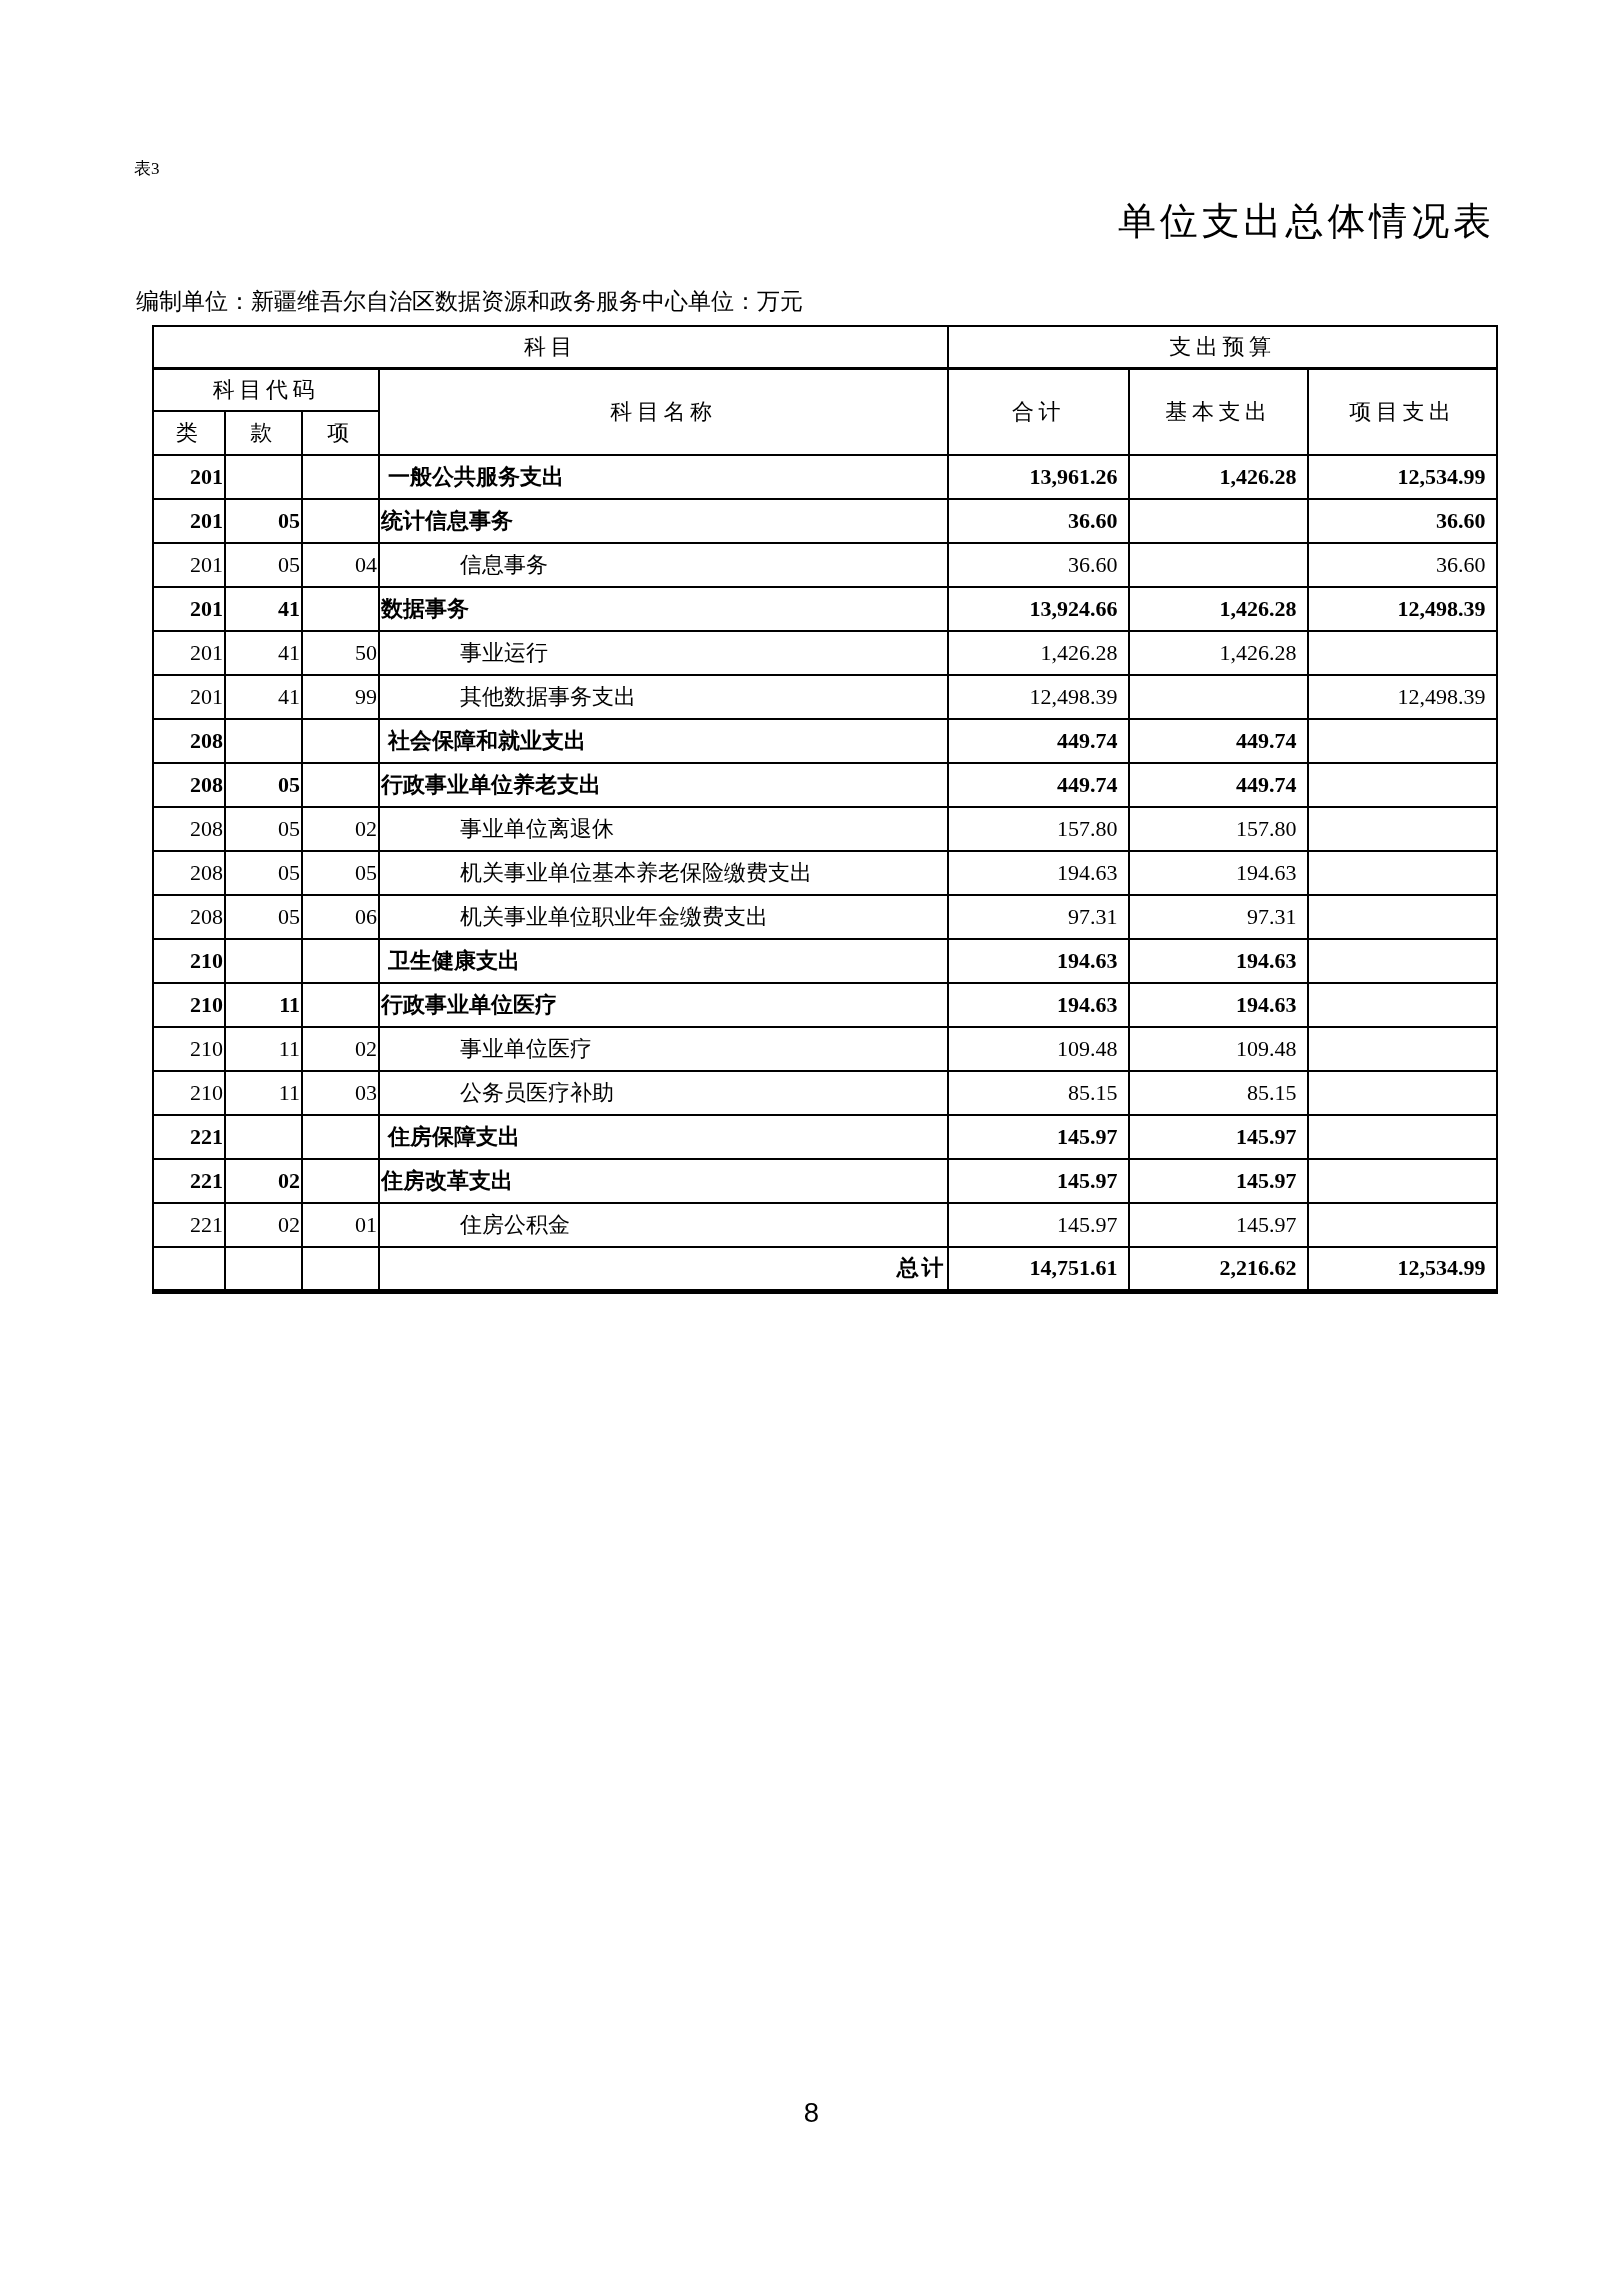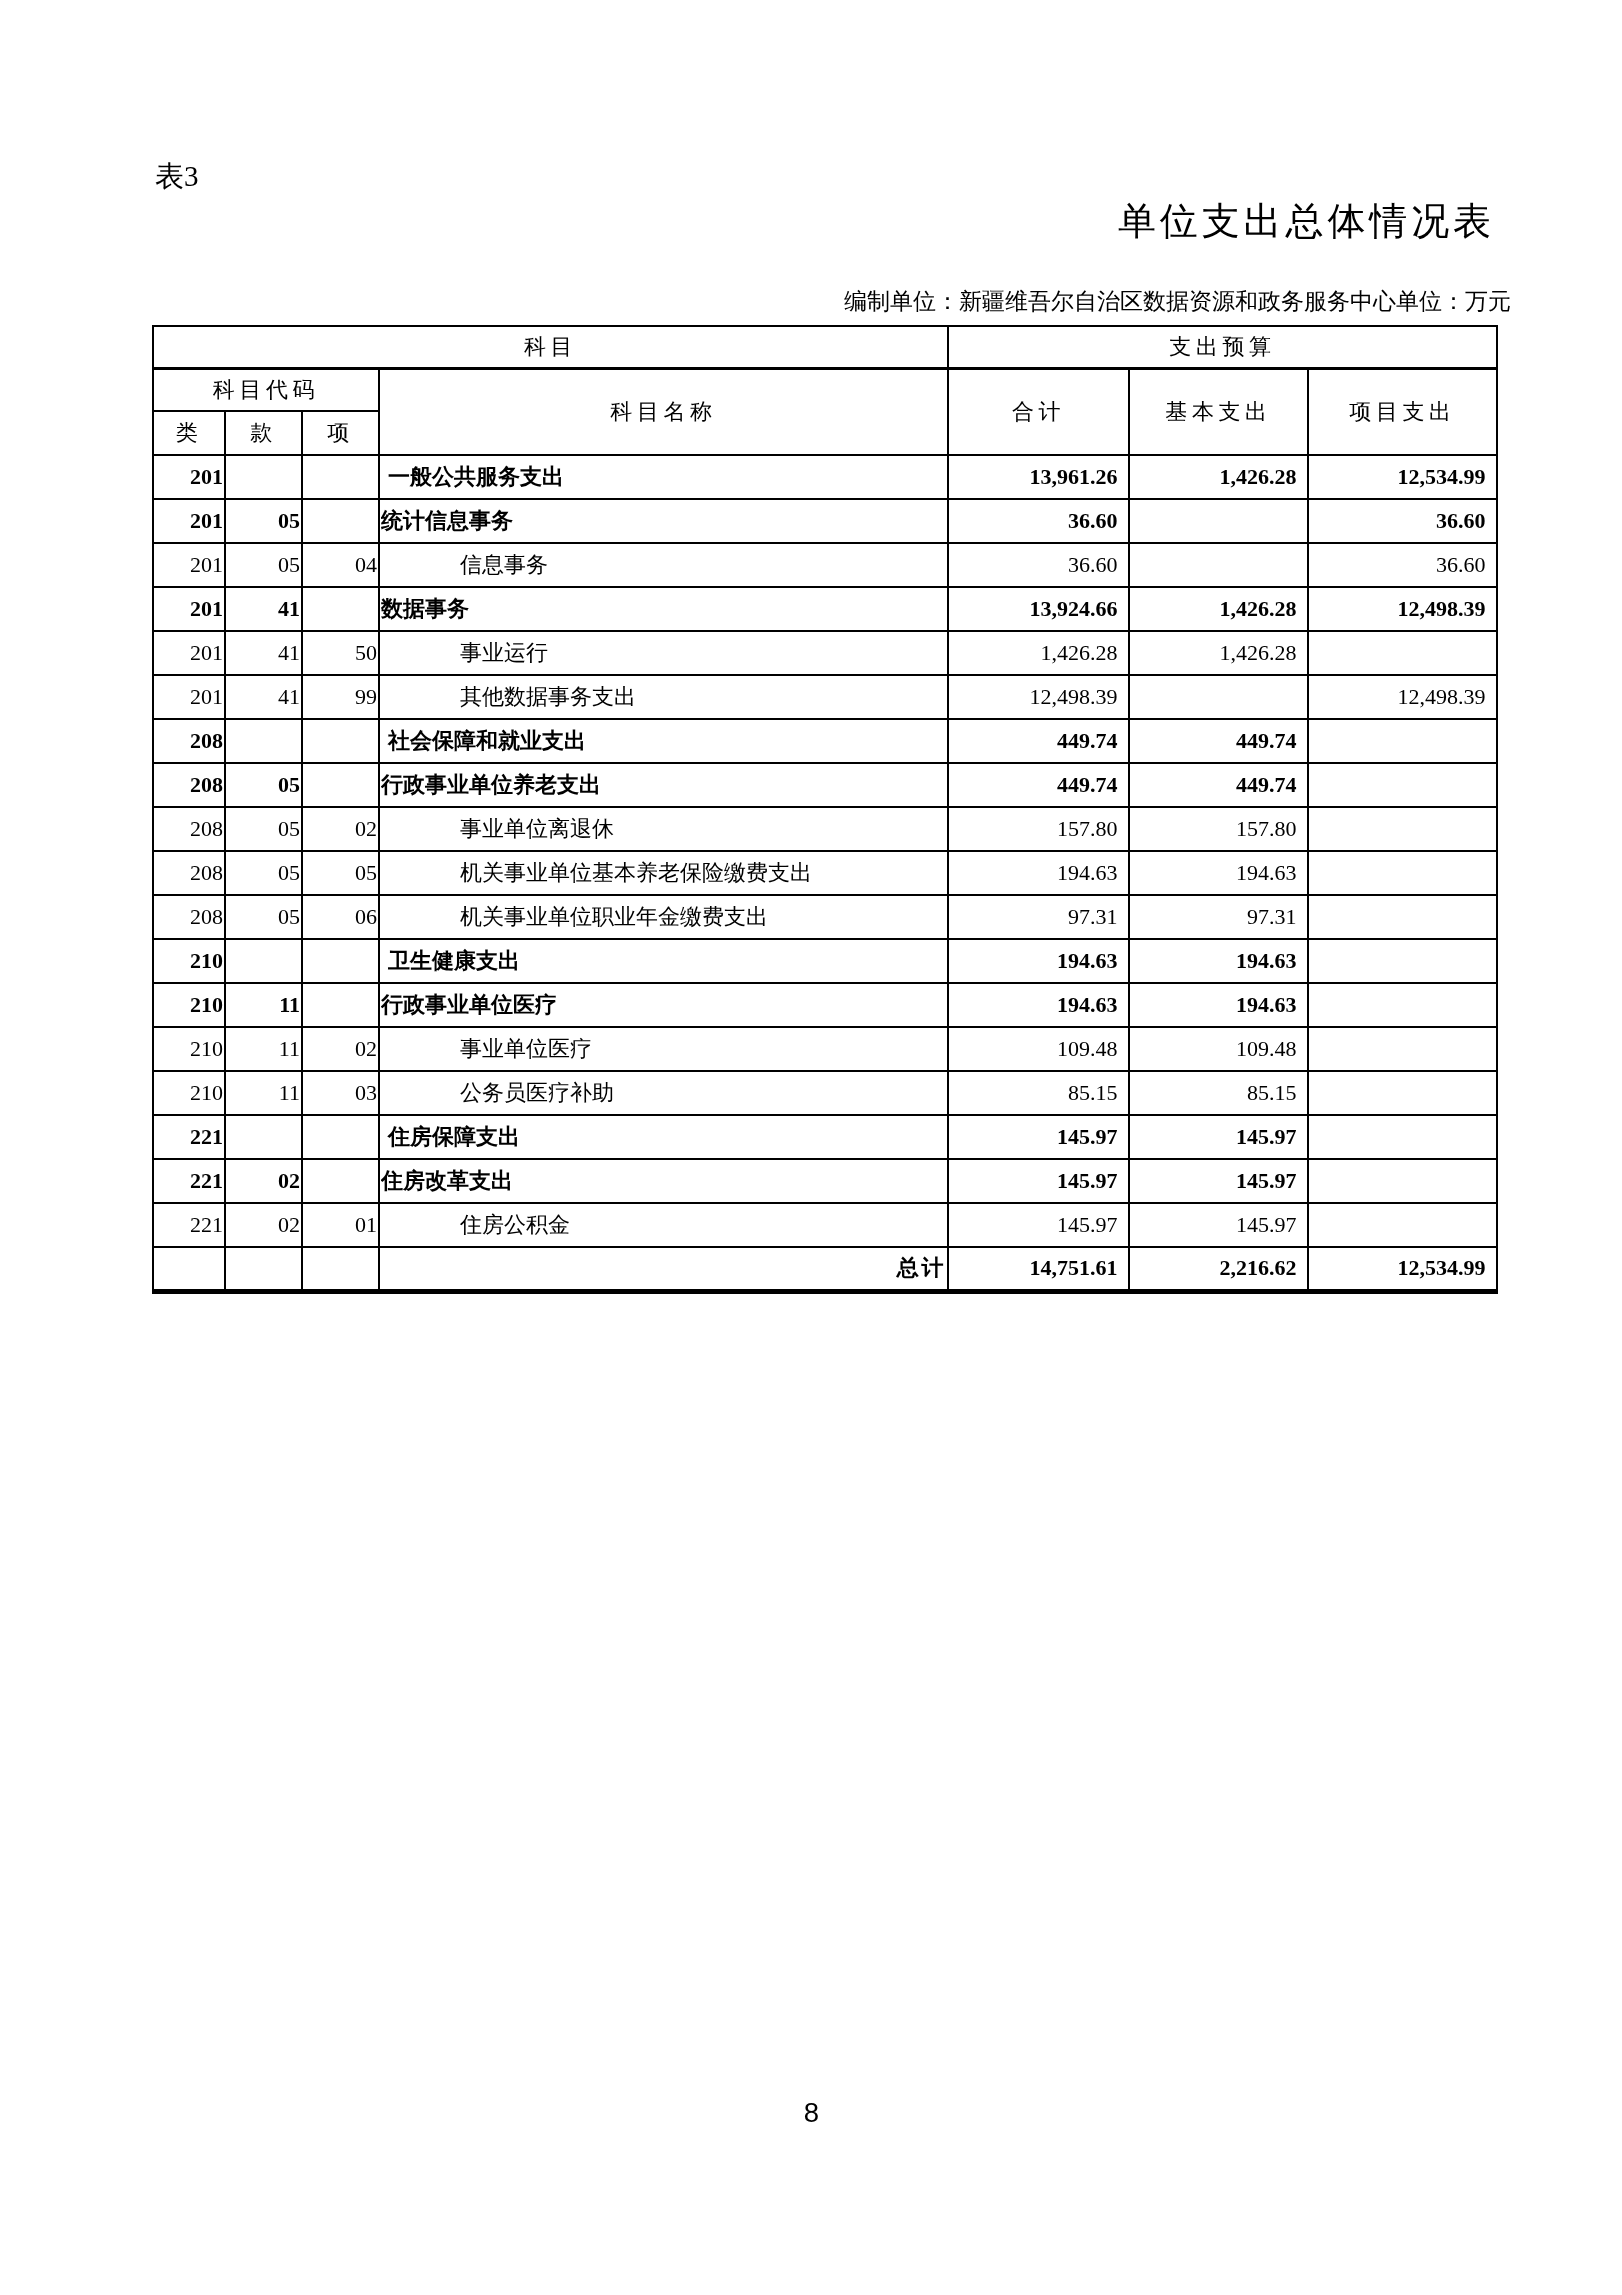--- a/index.html
+++ b/index.html
@@ -10,41 +10,41 @@
   .sheet {
     position: relative;
     width: 1623px;
     height: 2295px;
     background: #ffffff;
     font-family: "Liberation Serif", "DejaVu Serif", serif;
     color: #000000;
   }
   .table-label {
     position: absolute;
-    left: 155px;
+    left: 134px;
     top: 157px;
-    font-size: 29px;
+    font-size: 17px;
   }
   .doc-title {
     position: absolute;
     left: 152px;
     width: 1343px;
     top: 196px;
     text-align: right;
     font-size: 38px;
     font-weight: normal;
     letter-spacing: 3.9px;
   }
   .meta-row {
     position: absolute;
-    left: 168px;
+    left: 136px;
     top: 286px;
     width: 1343px;
     display: flex;
-    justify-content: flex-end;
+    justify-content: flex-start;
     align-items: baseline;
     font-size: 23px;
   }
   table.budget {
     position: absolute;
     left: 152px;
     top: 325px;
     width: 1343px;
     table-layout: fixed;
     border-collapse: collapse;

